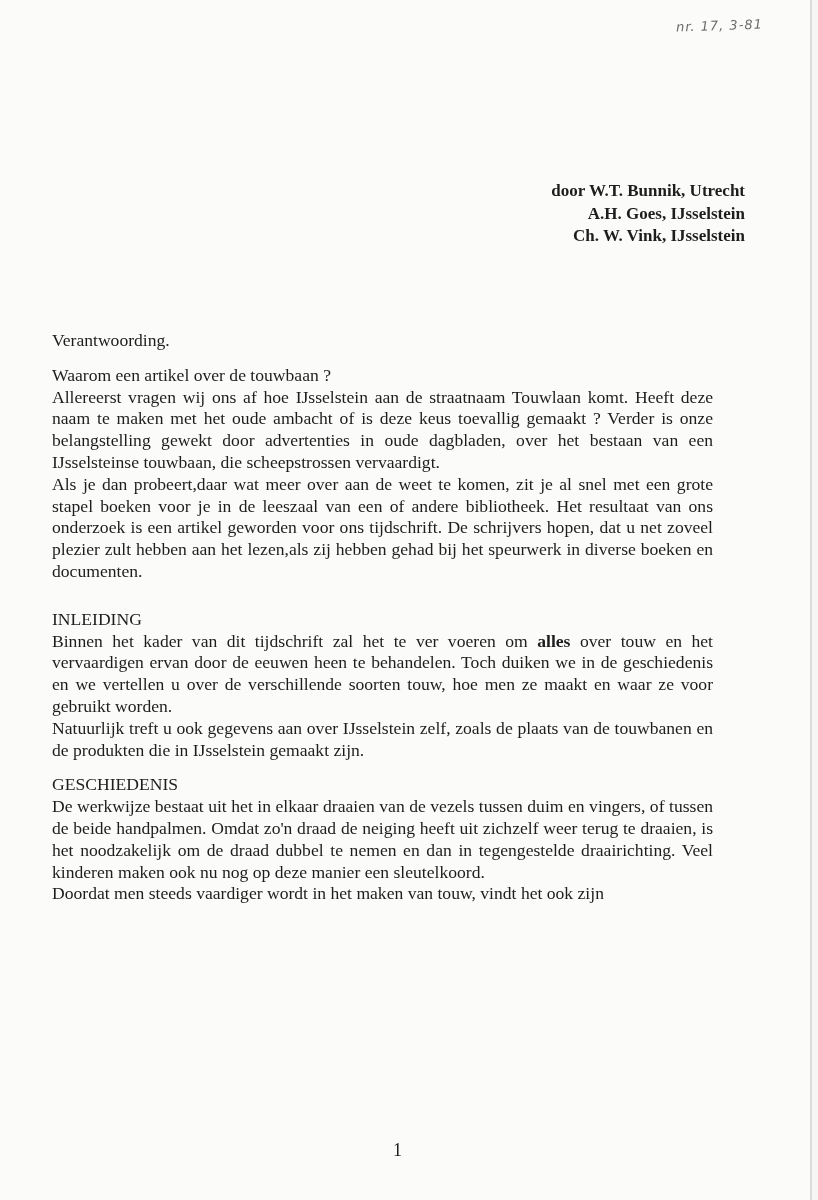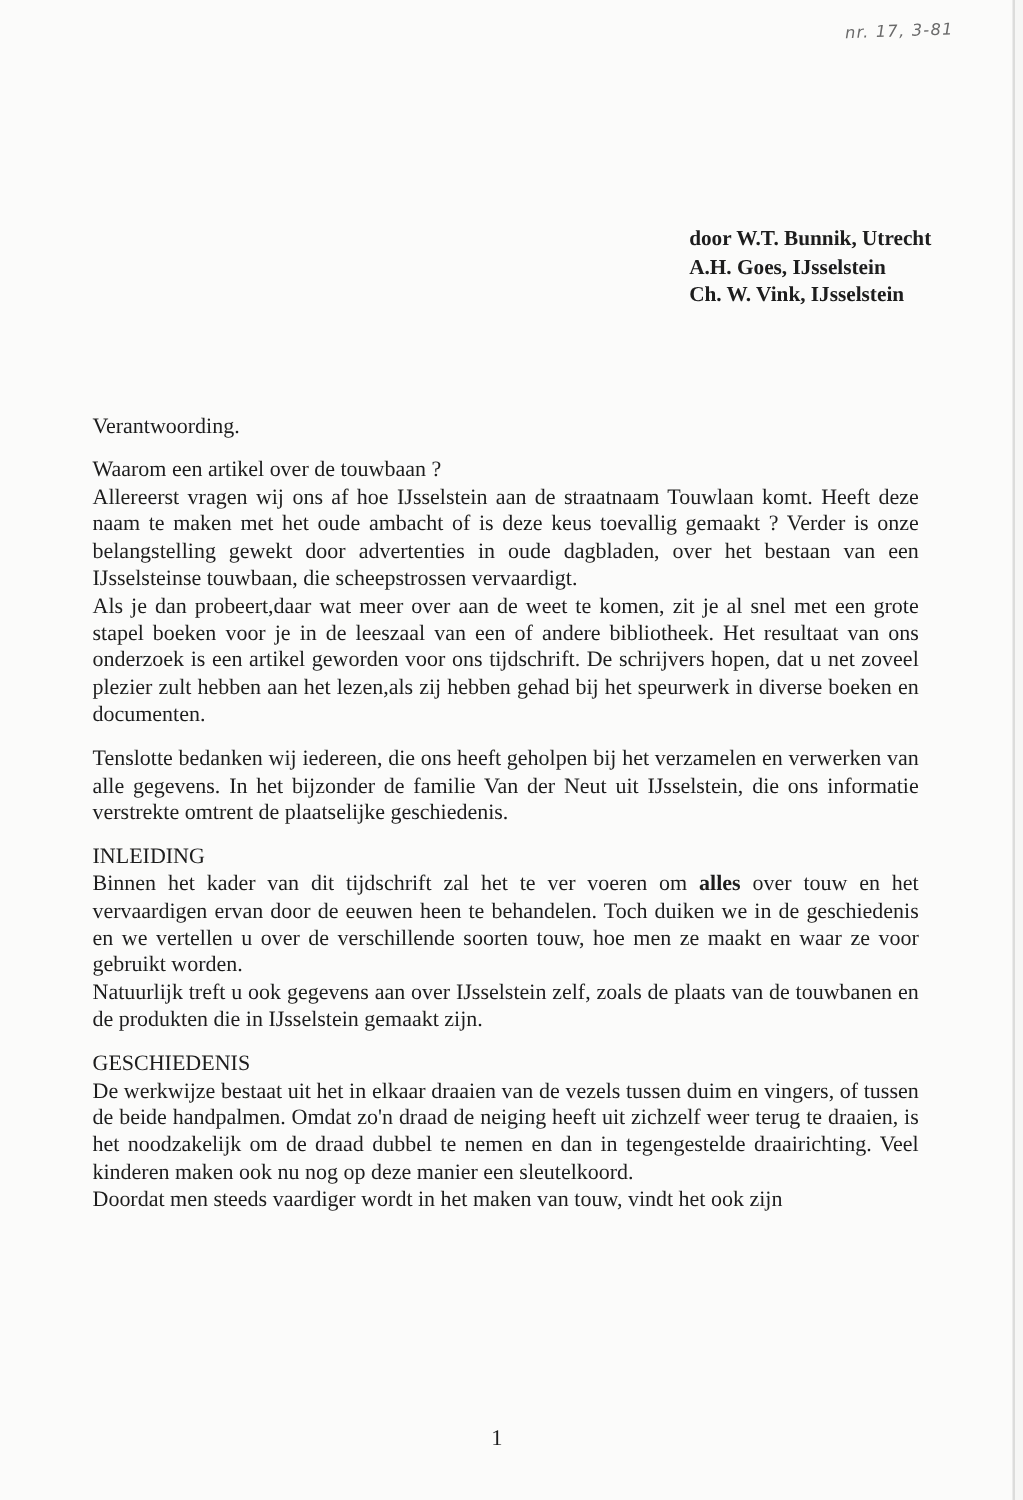--- a/index.html
+++ b/index.html
@@ -21,25 +21,25 @@
     font-size:13px; color:#6a6a6a; letter-spacing:1px;
     font-style:italic; transform:rotate(-2deg);
   }
   .title {
     position:absolute; left:69px; top:108px;
     font-size:31px; font-weight:normal; margin:0; color:#1a1a1a;
     letter-spacing:0.2px;
   }
   .title .num { margin-left:24px; }
   .authors {
-    position:absolute; right:65px; top:180px; 
+    position:absolute; right:65px; top:180px; text-align:right;
     font-weight:bold; font-size:17px; line-height:22.5px;
   }
   .body {
-    position:absolute; left:74px; top:330px; width:661px;
+    position:absolute; left:52px; top:330px; width:661px;
     font-size:17.6px; line-height:21.8px;
     text-align:justify;
   }
   .body p { margin:0; }
   .gap-s { height:13px; }
   .gap-m { height:13px; }
   .heading { margin:0; }
   .page-number {
     position:absolute; left:393px; top:1140px; font-size:18px;
   }
@@ -59,21 +59,20 @@
     <div>Ch. W. Vink, IJsselstein</div>
   </div>
 
   <div class="body">
     <p class="heading">Verantwoording.</p>
     <div class="gap-s"></div>
     <p>Waarom een artikel over de touwbaan ?</p>
     <p>Allereerst vragen wij ons af hoe IJsselstein aan de straatnaam Touwlaan komt. Heeft deze naam te maken met het oude ambacht of is deze keus toevallig gemaakt ?  Verder is onze belangstelling gewekt door advertenties in oude dagbladen, over het bestaan van een IJsselsteinse touwbaan, die scheepstrossen vervaardigt.</p>
     <p>Als je dan probeert,daar wat meer over aan de weet te komen, zit je al snel met een grote stapel boeken voor je in de leeszaal van een of andere bibliotheek. Het resultaat van ons onderzoek is een artikel geworden voor ons tijdschrift. De schrijvers hopen, dat u net zoveel plezier zult hebben aan het lezen,als zij hebben gehad bij het speurwerk in diverse boeken en documenten.</p>
     <div class="gap-m"></div>
-    <p>Tenslotte bedanken wij iedereen, die ons heeft geholpen bij het verzamelen en verwerken van alle gegevens. In het bijzonder de familie Van der Neut uit IJsselstein, die ons informatie verstrekte omtrent de plaatselijke geschiedenis.</p>
     <div class="gap-m"></div>
 
     <p class="heading">INLEIDING</p>
     <p><span>Binnen het kader van dit tijdschrift zal het te ver voeren om </span><b>alles</b><span> over touw en het vervaardigen ervan door de eeuwen heen te behandelen. Toch duiken we in de geschiedenis en we vertellen u over de verschillende soorten touw, hoe men ze maakt en waar ze voor gebruikt worden.</span></p>
     <p>Natuurlijk treft u ook gegevens aan over IJsselstein zelf, zoals de plaats van de touwbanen en de produkten die in IJsselstein gemaakt zijn.</p>
     <div class="gap-m"></div>
 
     <p class="heading">GESCHIEDENIS</p>
     <p>De werkwijze bestaat uit het in elkaar draaien van de vezels tussen duim en vingers, of tussen de beide handpalmen. Omdat zo'n draad de neiging heeft uit zichzelf weer terug te draaien, is het noodzakelijk om de draad dubbel te nemen en dan in tegengestelde draairichting. Veel kinderen maken ook nu nog op deze manier een sleutelkoord.</p>
     <p>Doordat men steeds vaardiger wordt in het maken van touw, vindt het ook zijn</p>

